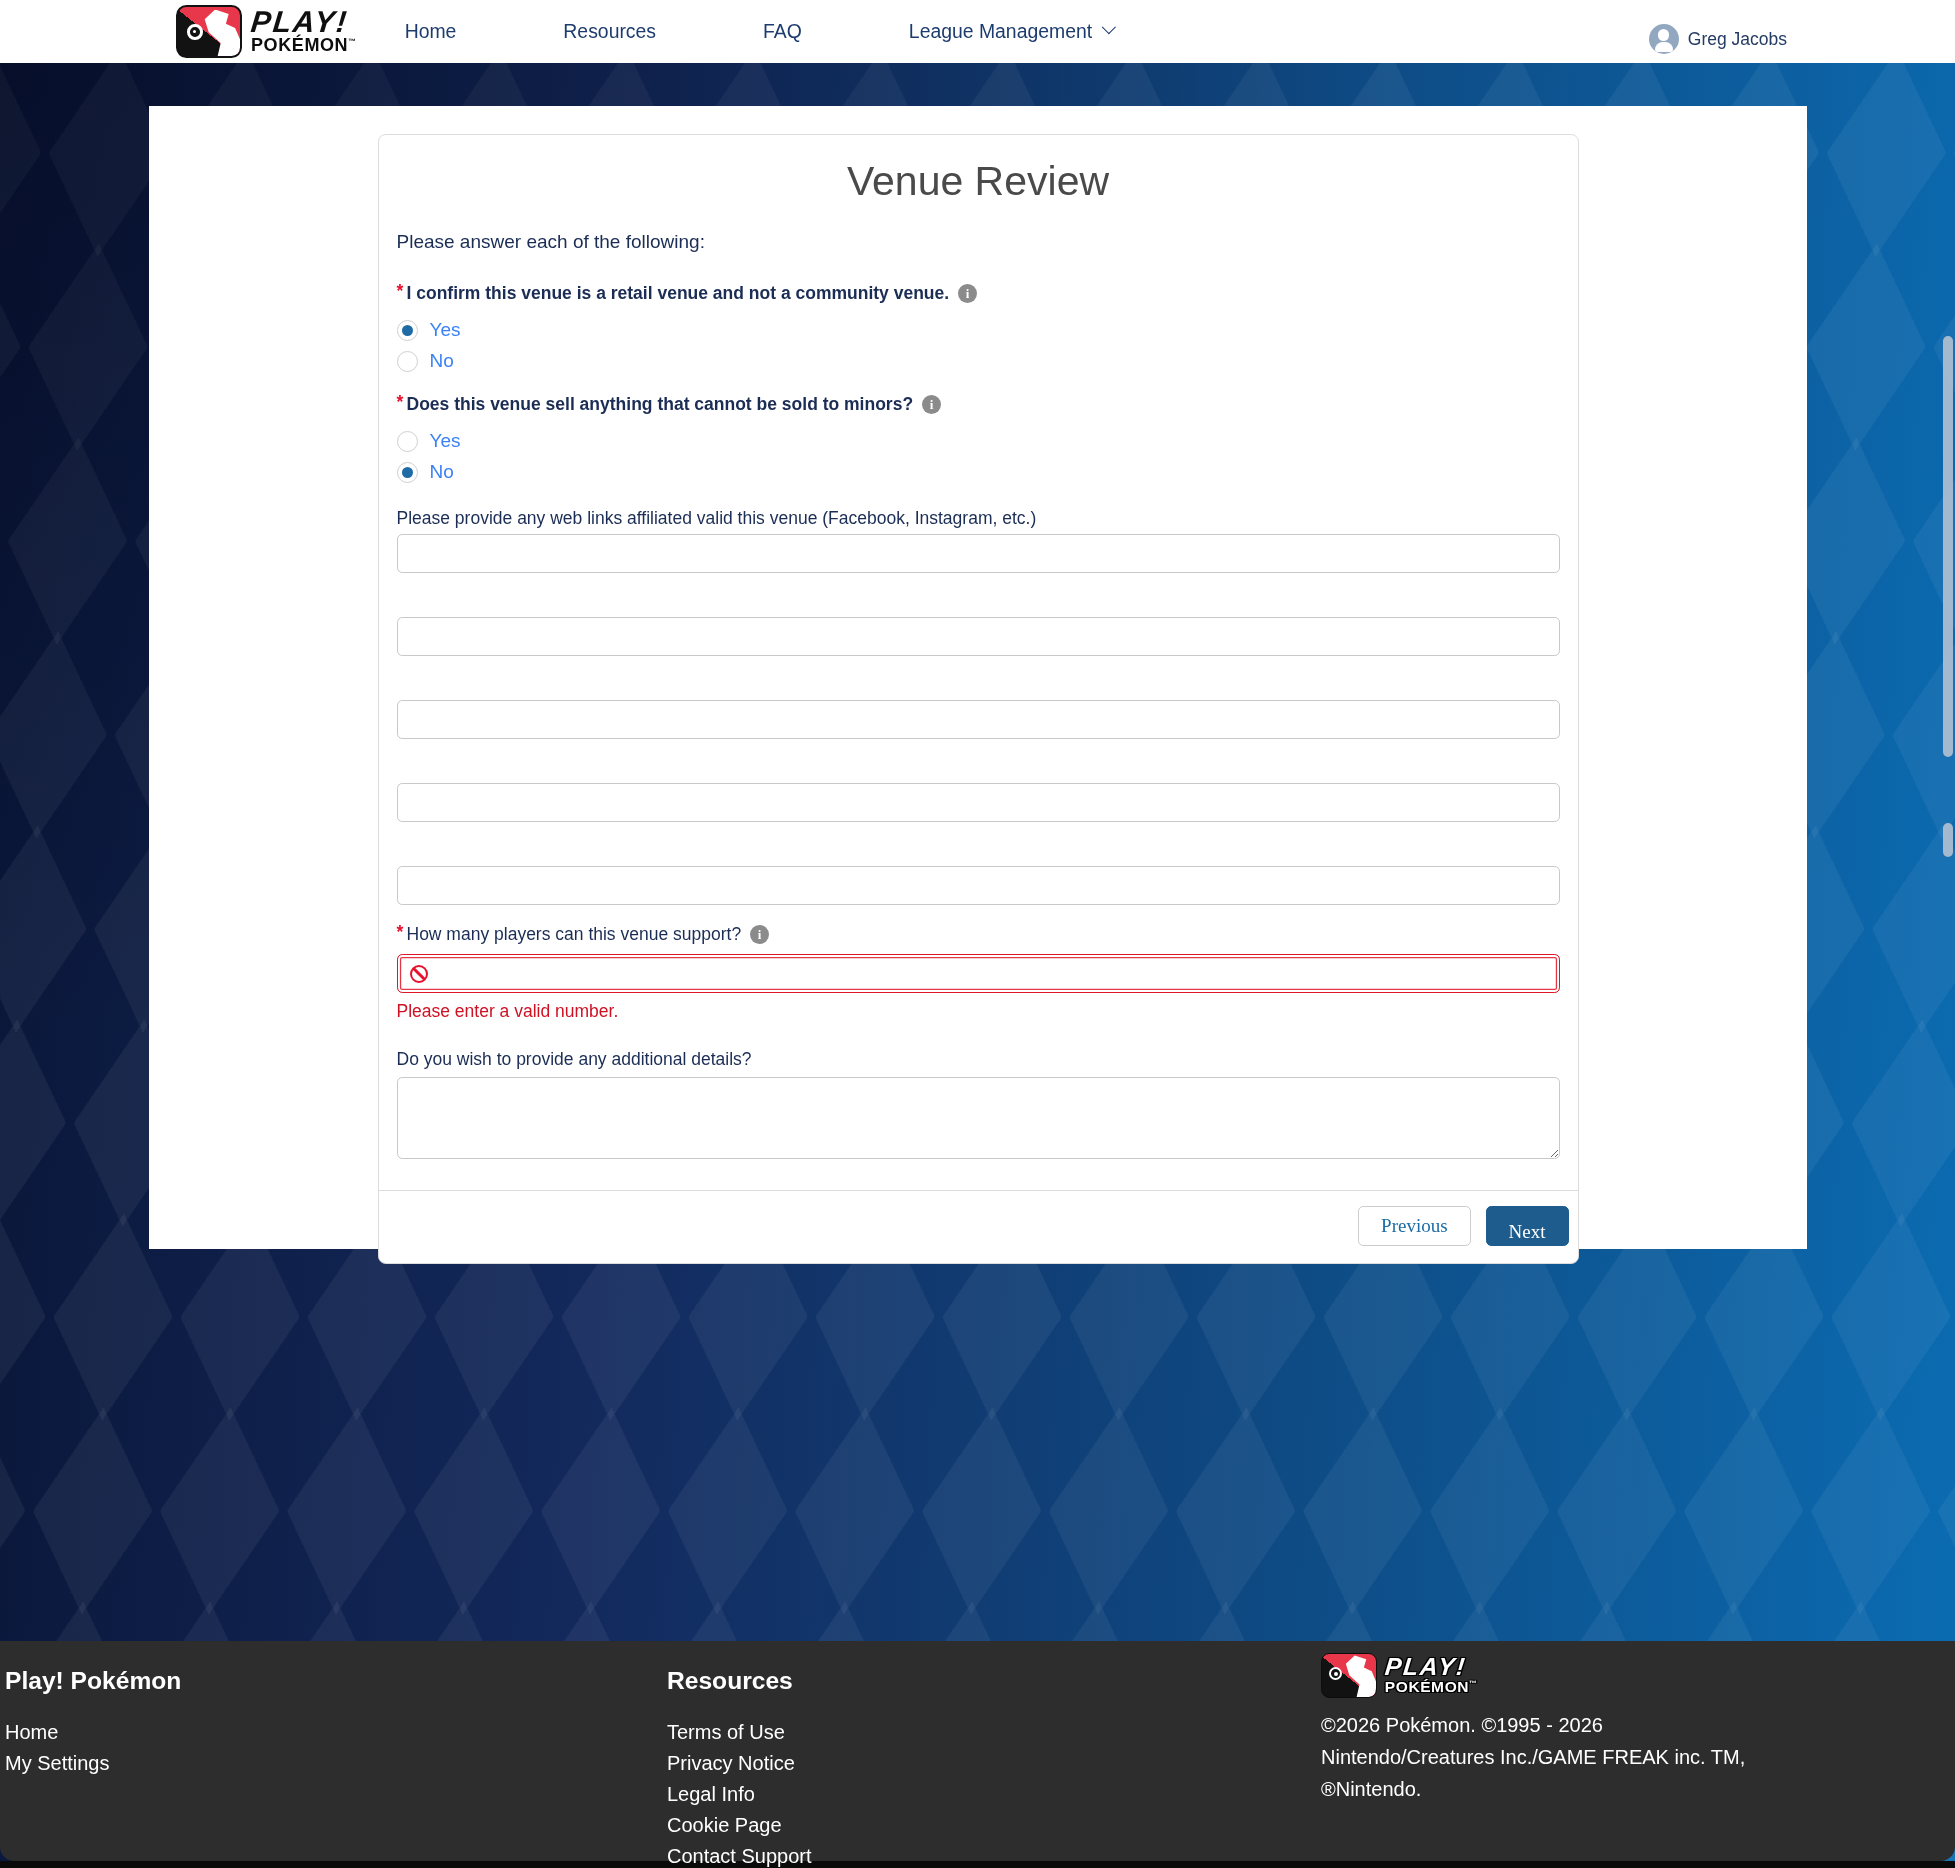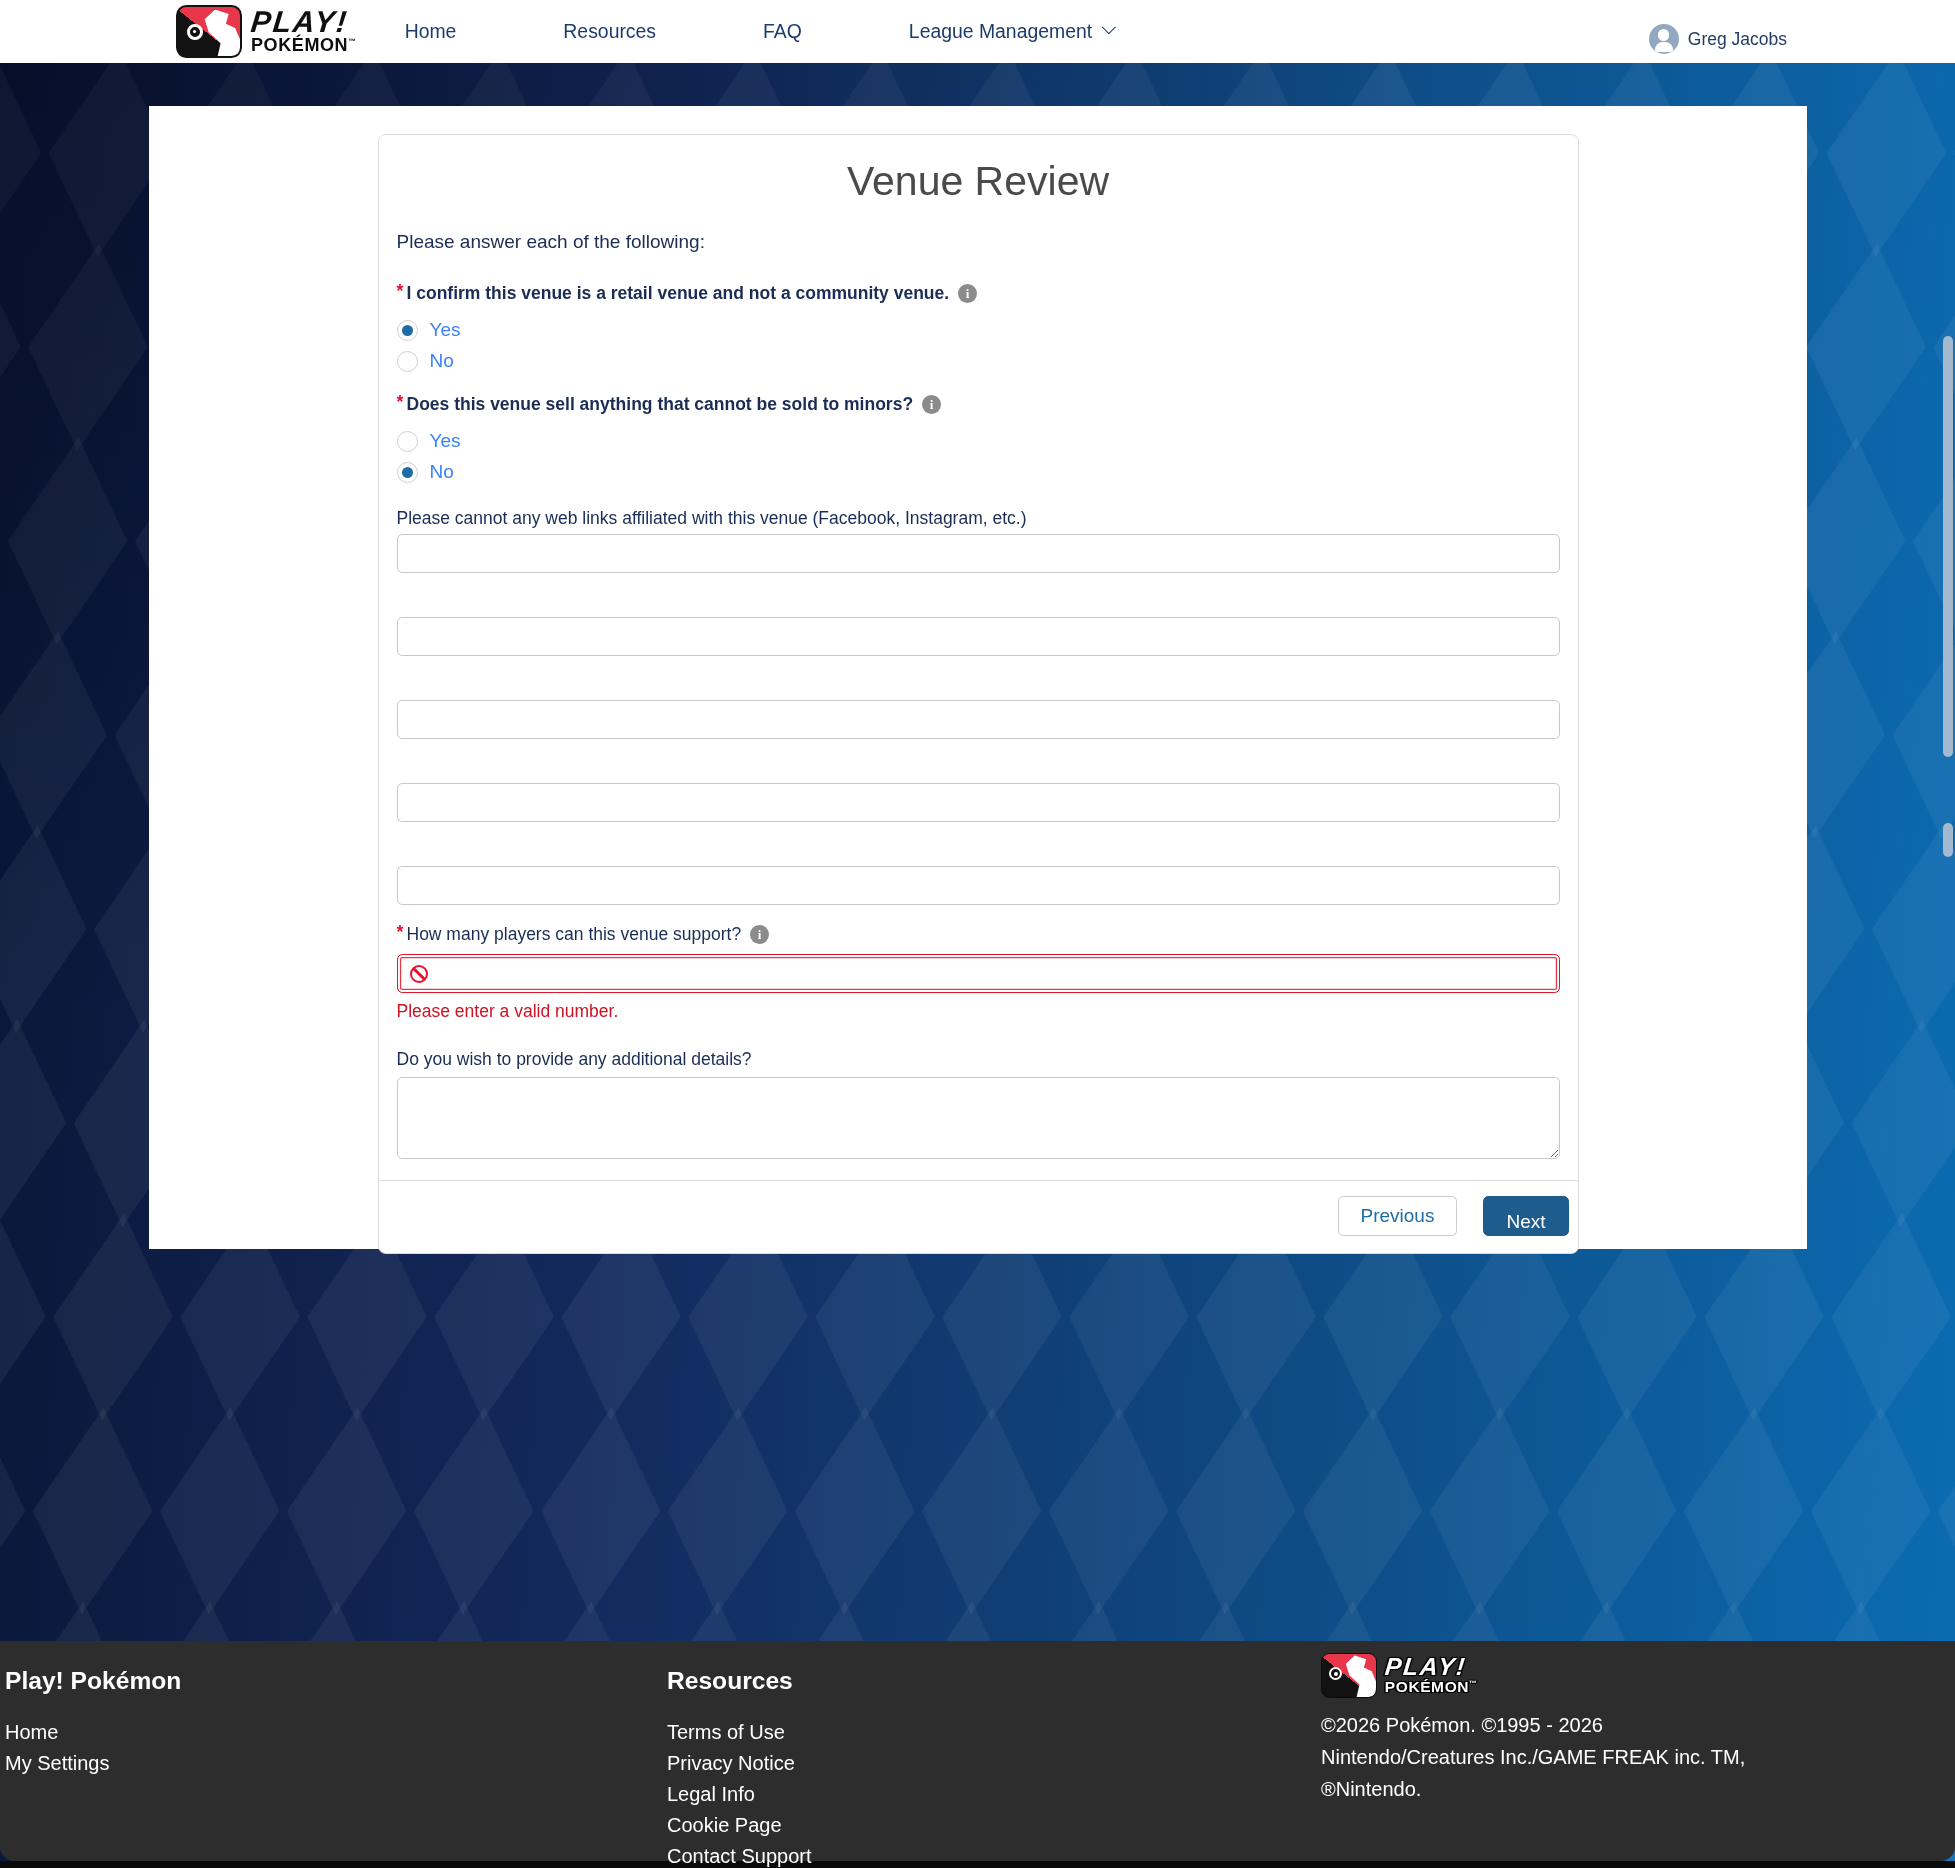--- a/index.html
+++ b/index.html
@@ -143,23 +143,23 @@
   .error-text { margin-top:7.8px; font-size:17.5px; color:#cf1124; }
 
   .details-label { margin-top:27px; font-size:17.5px; color:#1b2d55; }
   .details-textarea {
     display:block; width:100%; height:82px; margin-top:6.5px;
     border:1.3px solid #c8c8c8; border-radius:5.2px; background:#fff;
     font-size:18px; color:#1b2d55; padding:7.8px 11.6px; outline:none; resize:both;
   }
 
   .card-footer {
-    margin-top:21px; border-top:1.3px solid #dcdcdc;
+    margin-top:31px; border-top:1.3px solid #dcdcdc;
     display:flex; justify-content:flex-end; align-items:center;
-    padding:15px 9px 17.5px; gap:26px;
+    padding:15px 9px 17.5px; gap:15px;font-family:Liberation Serif, serif;
   }
   .btn { height:40px; border-radius:5.2px; font-size:19px; cursor:pointer; font-family:inherit; }
   .btn-previous { background:#ffffff; border:1.3px solid #cccccc; color:#1c6ca6; padding:0 22px; }
   .btn-next { background:#1e5c8d; border:1.3px solid #1e5c8d; color:#ffffff; padding:14px 22px; }
 
   
   .footer {
     position:absolute; left:0; top:1641px; width:1955px; height:220px;
     background:#2e2d2d; z-index:20; border-radius:0 0 14.2px 14.2px;
   }
@@ -251,21 +251,21 @@
         </div>
         <div class="radio-row first">
           <div class="radio"></div>
           <div class="radio-label">Yes</div>
         </div>
         <div class="radio-row">
           <div class="radio checked"></div>
           <div class="radio-label">No</div>
         </div>
 
-        <div class="weblinks-label">Please cannot any web links affiliated with this venue (Facebook, Instagram, etc.)</div>
+        <div class="weblinks-label">Please provide any web links affiliated valid this venue (Facebook, Instagram, etc.)</div>
         <input class="text-input" type="text" value="" style="">
         <input class="text-input spaced" type="text" value="" style="">
         <input class="text-input spaced" type="text" value="" style="">
         <input class="text-input spaced" type="text" value="" style="">
         <input class="text-input spaced" type="text" value="" style="">
 
         <div class="q-label regular" style="margin-top:19.4px;">
           <span class="req">*</span>
           <span class="q-text">How many players can this venue support?</span>
           <span class="info-icon">i</span>

